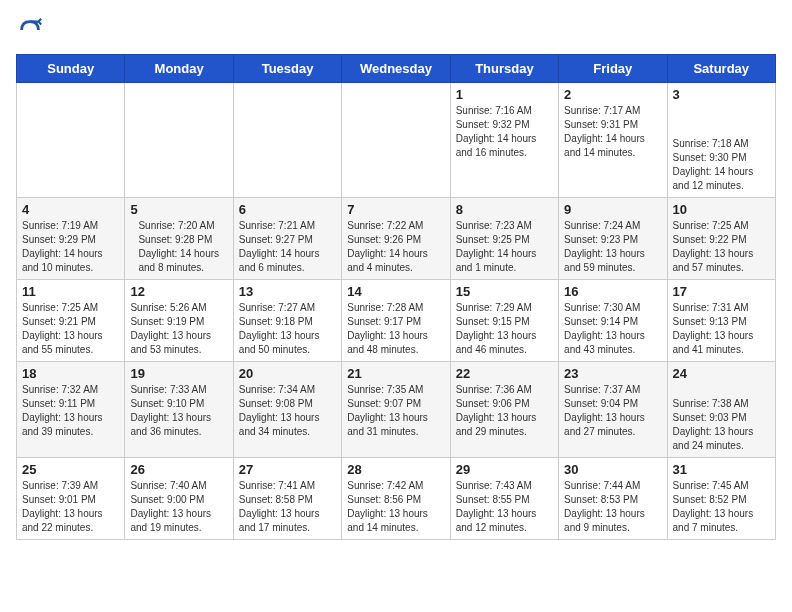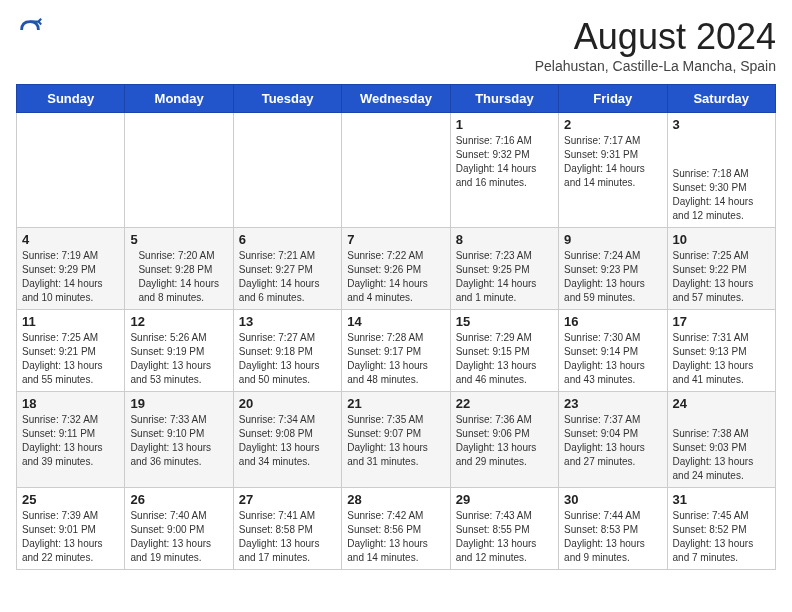--- a/index.html
+++ b/index.html
@@ -95,24 +95,20 @@
 <body>
 
 <div class="header-area">
   <div class="logo">
     <svg class="logo-icon" viewBox="0 0 40 40">
       <path d="M8 20 Q8 8 20 8 Q32 8 32 20" fill="none" stroke="#2255aa" stroke-width="4"></path>
       <path d="M20 8 L32 8 L36 4" fill="none" stroke="#2255aa" stroke-width="3"></path>
       <path d="M32 8 L36 12" fill="none" stroke="#2255aa" stroke-width="3"></path>
     </svg>
   </div>
-  <div class="title-area">
-    <div class="calendar-title">August 2024</div>
-    <div class="calendar-subtitle">Pelahustan, Castille-La Mancha, Spain</div>
-  </div>
 </div>
 
 <table class="calendar">
   <thead>
     <tr>
     <th>Sunday</th>
         <th>Monday</th>
         <th>Tuesday</th>
         <th>Wednesday</th>
         <th>Thursday</th>

